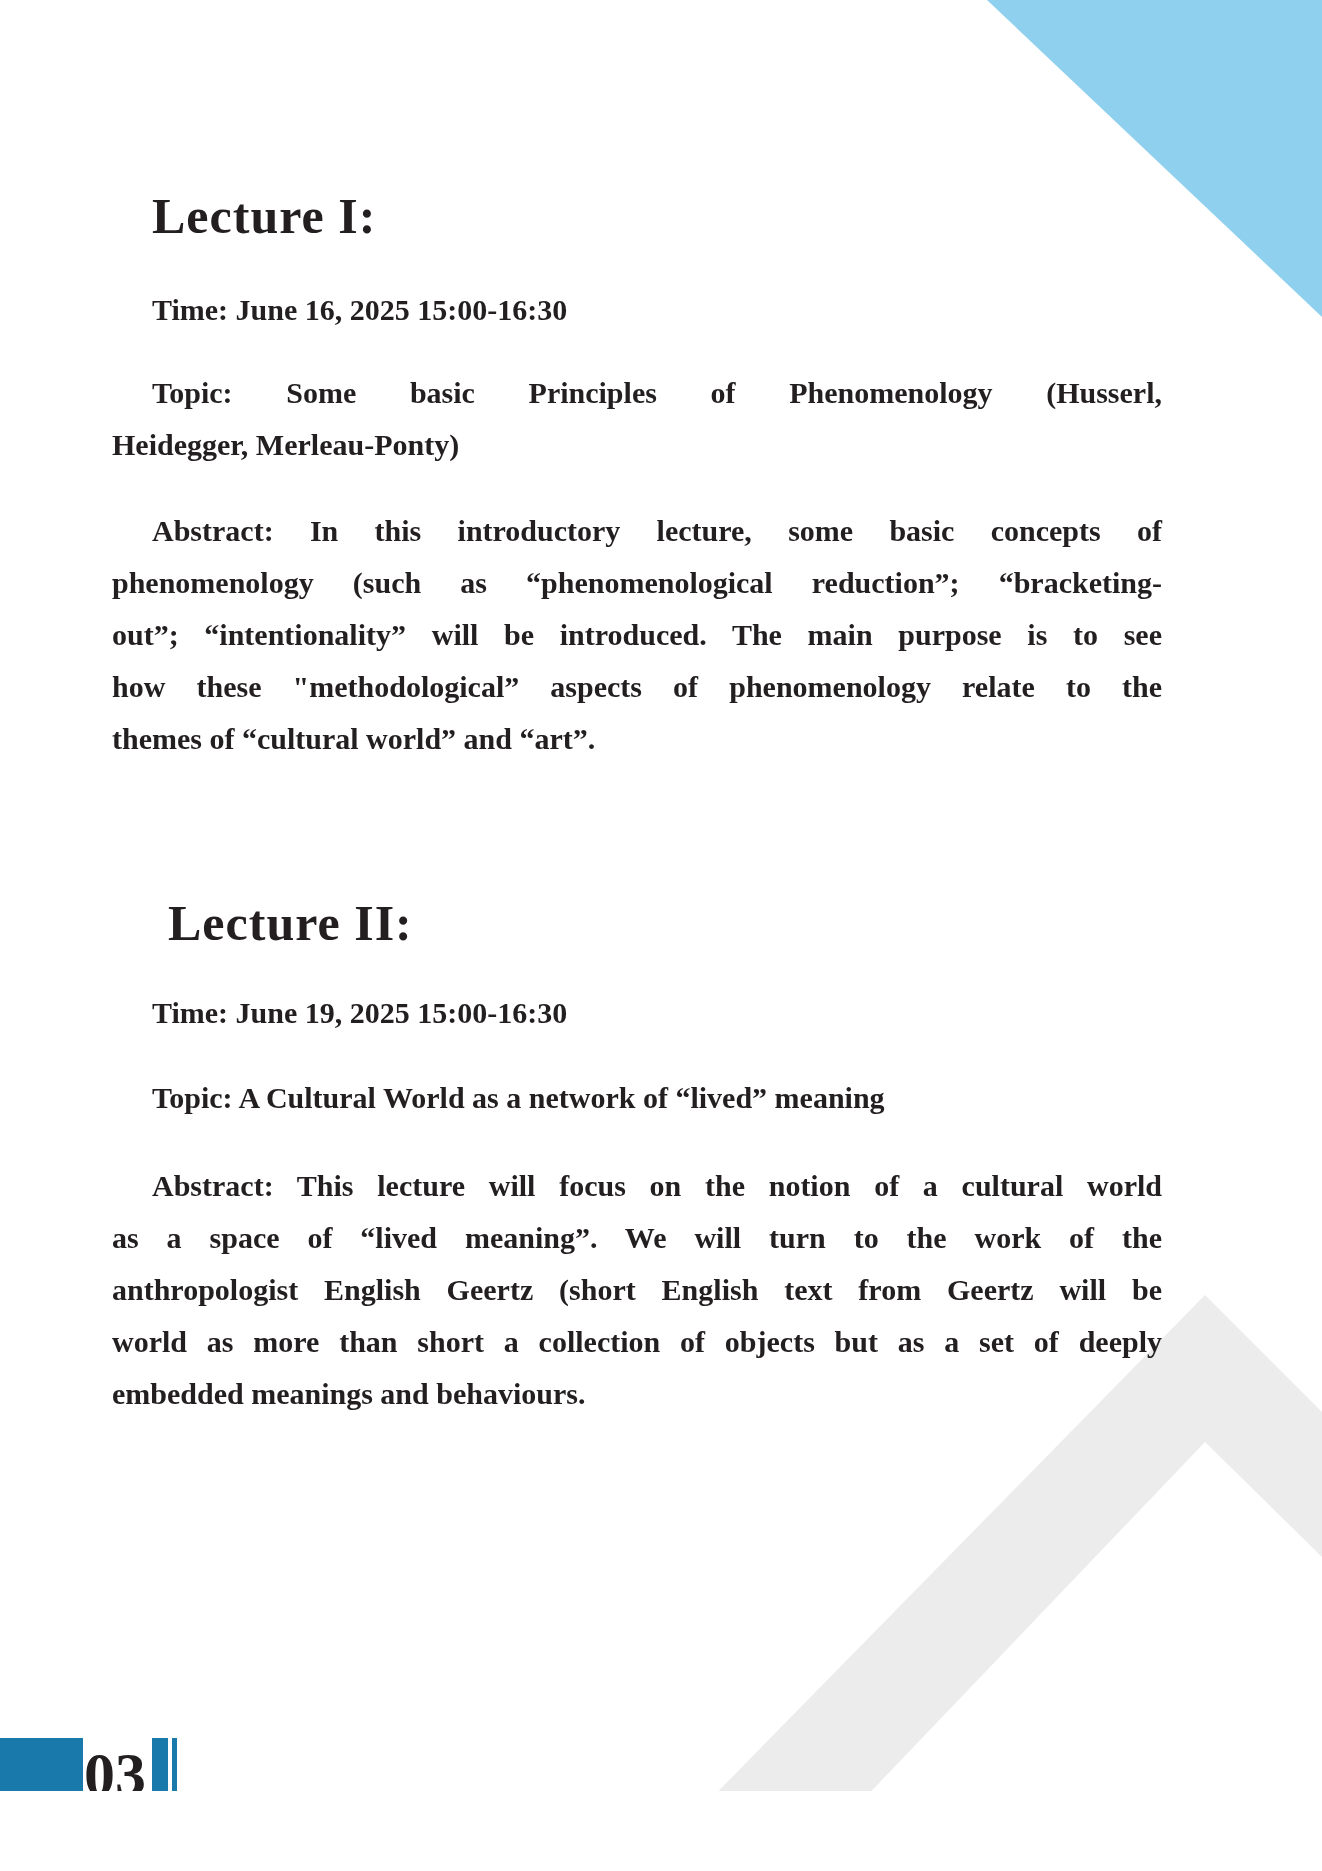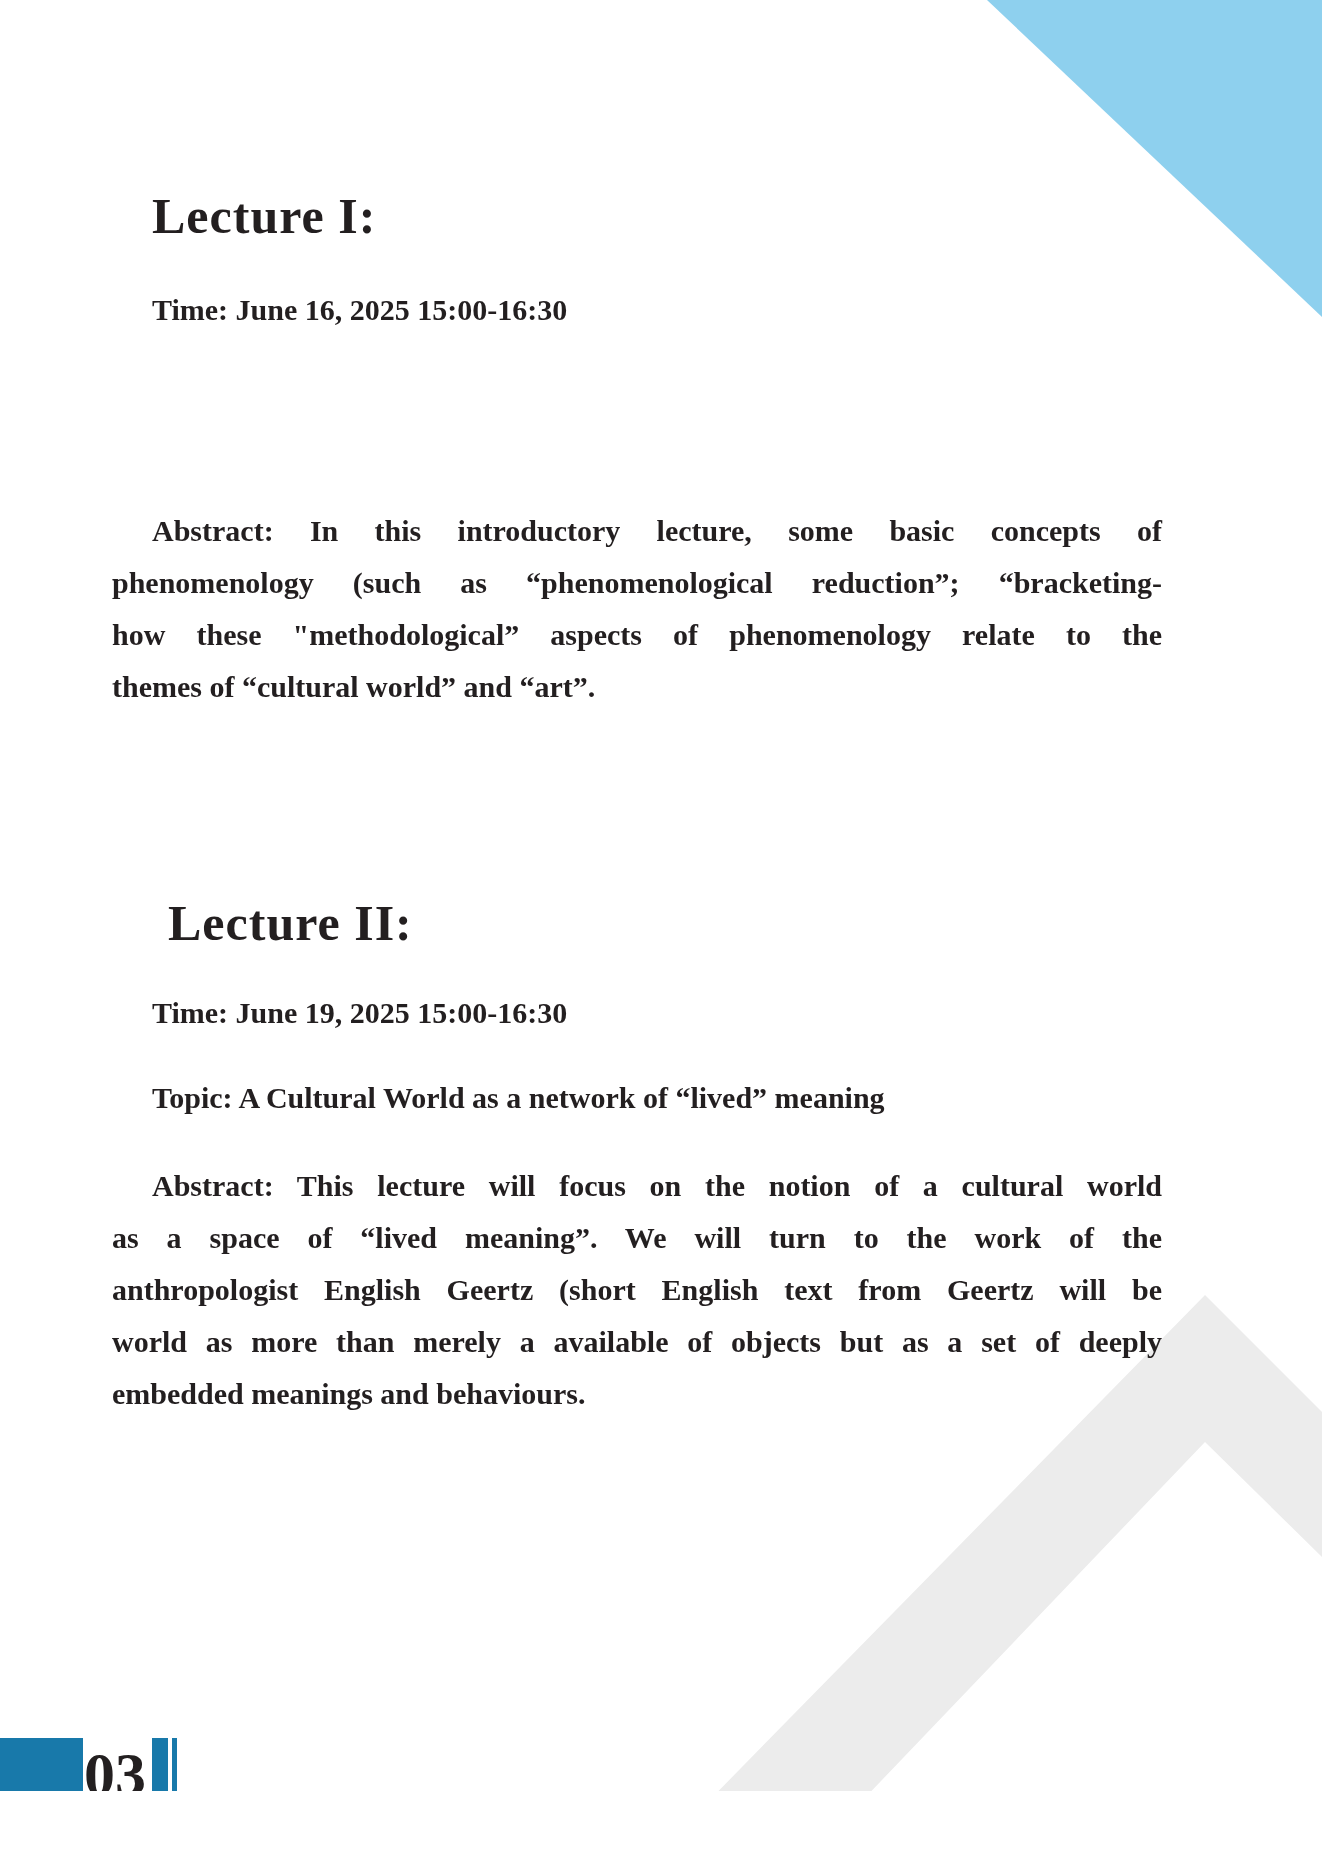--- a/index.html
+++ b/index.html
@@ -102,43 +102,48 @@
     <polygon points="987,0 1322,0 1322,317" fill="#8ED0EE"></polygon>
     <polygon points="640,1871 1205,1295 1322,1412 1322,1557 1205,1442 795,1871" fill="#ECECEC"></polygon>
   </svg>
 
   <div class="lecture-heading heading-1">Lecture I:</div>
 
   <div class="para time-1">
     <div class="tline">Time: June 16, 2025 15:00-16:30</div>
   </div>
 
+  <div class="para topic-1">
+      <div class="tline">Topic: Some basic Principles of Phenomenology (Husserl,</div>
+      <div class="tline">Heidegger, Merleau-Ponty)</div>
+    </div>
 
   <div class="para abstract-1">
       <div class="tline">Abstract: In this introductory lecture, some basic concepts of</div>
       <div class="tline">phenomenology (such as “phenomenological reduction”; “bracketing-</div>
+      <div class="tline">out”; “intentionality”  will be introduced. The main purpose is to see</div>
       <div class="tline">how these "methodological” aspects of phenomenology relate to the</div>
       <div class="tline">themes of “cultural world” and “art”.</div>
     </div>
 
   <div class="lecture-heading heading-2">Lecture II:</div>
 
   <div class="para time-2">
     <div class="tline">Time: June 19, 2025 15:00-16:30</div>
   </div>
 
   <div class="para topic-2">
       <div class="tline">Topic: A Cultural World as a network of “lived” meaning</div>
     </div>
 
   <div class="para abstract-2">
       <div class="tline">Abstract: This lecture will focus on the notion of a cultural world</div>
       <div class="tline">as a space of “lived meaning”. We will turn to the work of the</div>
       <div class="tline">anthropologist English Geertz (short English text from Geertz will be</div>
-      <div class="tline">world as more than merely a available of objects but as a set of deeply</div>
+      <div class="tline">world as more than short a collection of objects but as a set of deeply</div>
       <div class="tline">embedded meanings and behaviours.</div>
     </div>
 
   <div class="footer">
     <div class="footer-block"></div>
     <div class="page-number">03</div>
     <div class="footer-bar-thick"></div>
     <div class="footer-bar-thin"></div>
   </div>
 

